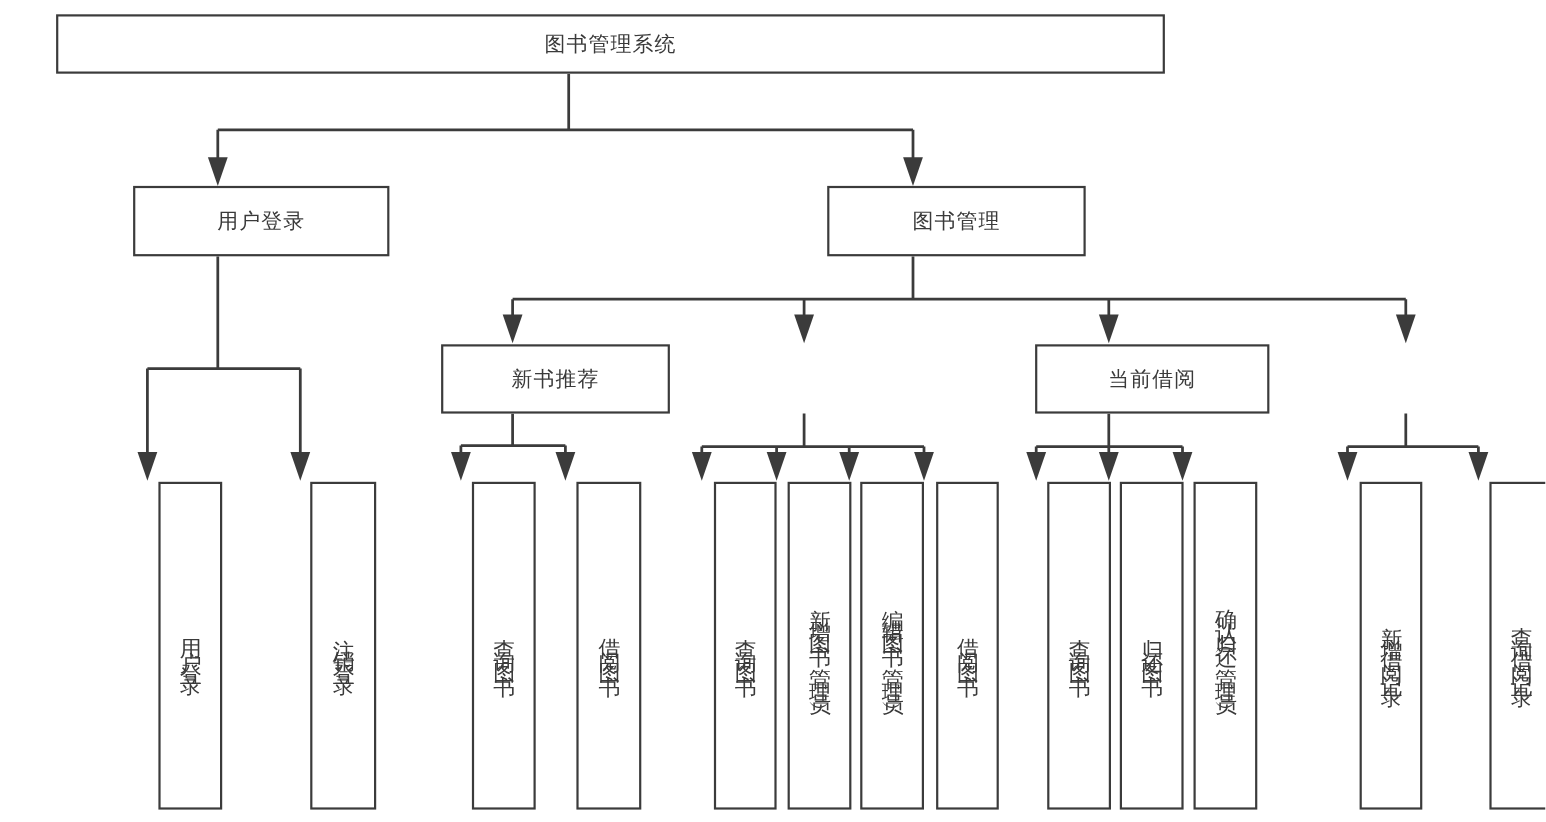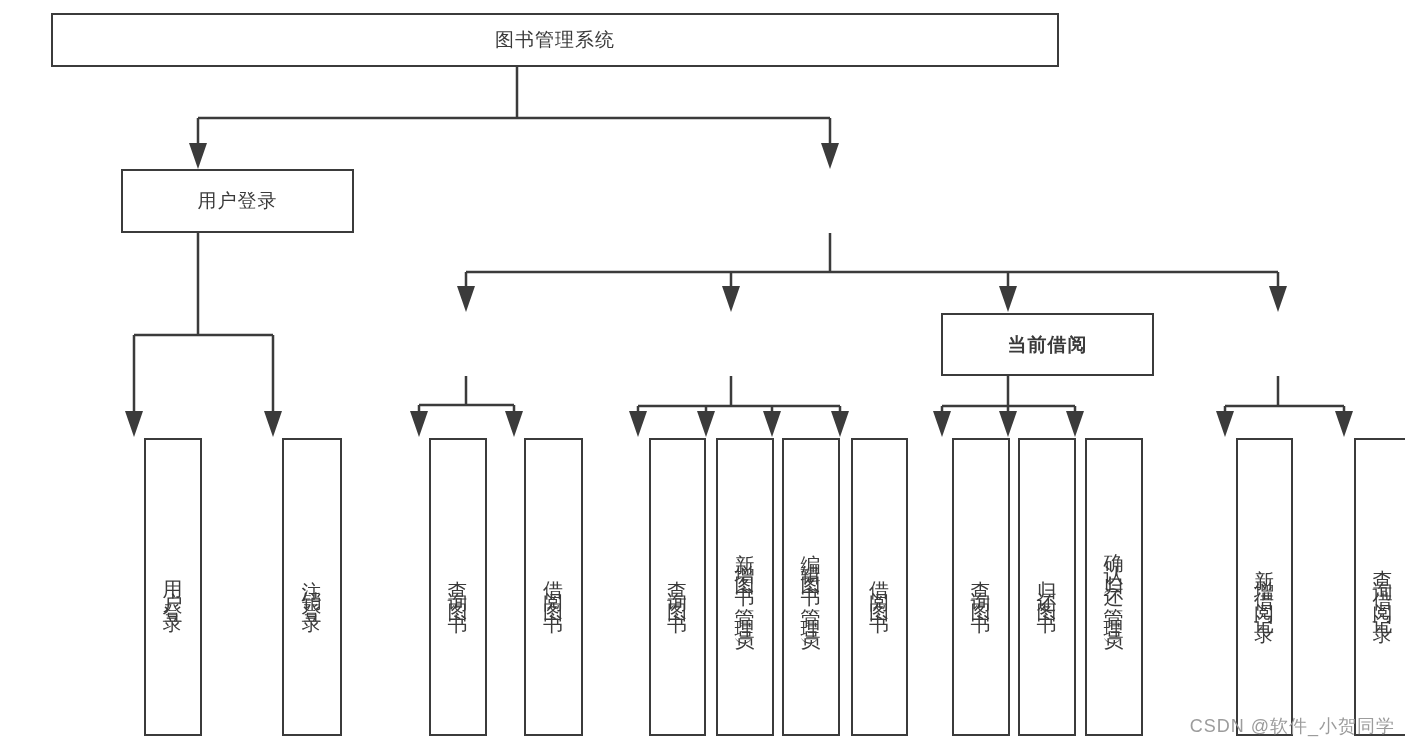--- a/index.html
+++ b/index.html
@@ -93,22 +93,24 @@
     <polygon points="1066,411 1084,411 1075,437"></polygon>
 
     <path d="M1278 376 V406 M1225 406 H1344 M1225 406 V412 M1344 406 V412"></path>
     <polygon points="1216,411 1234,411 1225,437"></polygon>
     <polygon points="1335,411 1353,411 1344,437"></polygon>
   </svg>
 
   <div class="node" style="left:12px;top:13px;width:1008px;height:54px;">图书管理系统</div>
 
   <div class="node" style="left:82px;top:169px;width:233px;height:64px;">用户登录</div>
+  <div class="node" style="left:713px;top:169px;width:235px;height:64px;">图书管理</div>
 
-  <div class="node" style="left:902px;top:313px;width:213px;height:63px;font-weight:bold;">当前借阅</div>
+  <div class="node" style="left:362px;top:313px;width:208px;height:63px;">新书推荐</div>
+  <div class="node" style="left:902px;top:313px;width:213px;height:63px;">当前借阅</div>
 
   <div class="node leaf" style="left:105px;top:438px;width:58px;height:298px;">
     <span>用户登录</span>
     </div>
   <div class="node leaf" style="left:243px;top:438px;width:60px;height:298px;">
     <span>注销登录</span>
     </div>
 
   <div class="node leaf" style="left:390px;top:438px;width:58px;height:298px;">
     <span>查询图书</span>
@@ -140,15 +142,14 @@
     <span>确认归还（管理员）</span>
     </div>
 
   <div class="node leaf" style="left:1197px;top:438px;width:57px;height:298px;">
     <span>新增借阅记录</span>
     </div>
   <div class="node leaf" style="left:1315px;top:438px;width:58px;height:298px;">
     <span>查询借阅记录</span>
     </div>
 
-  <div class="watermark">CSDN @软件_小贺同学</div>
 
 </div>
 
 </body></html>

